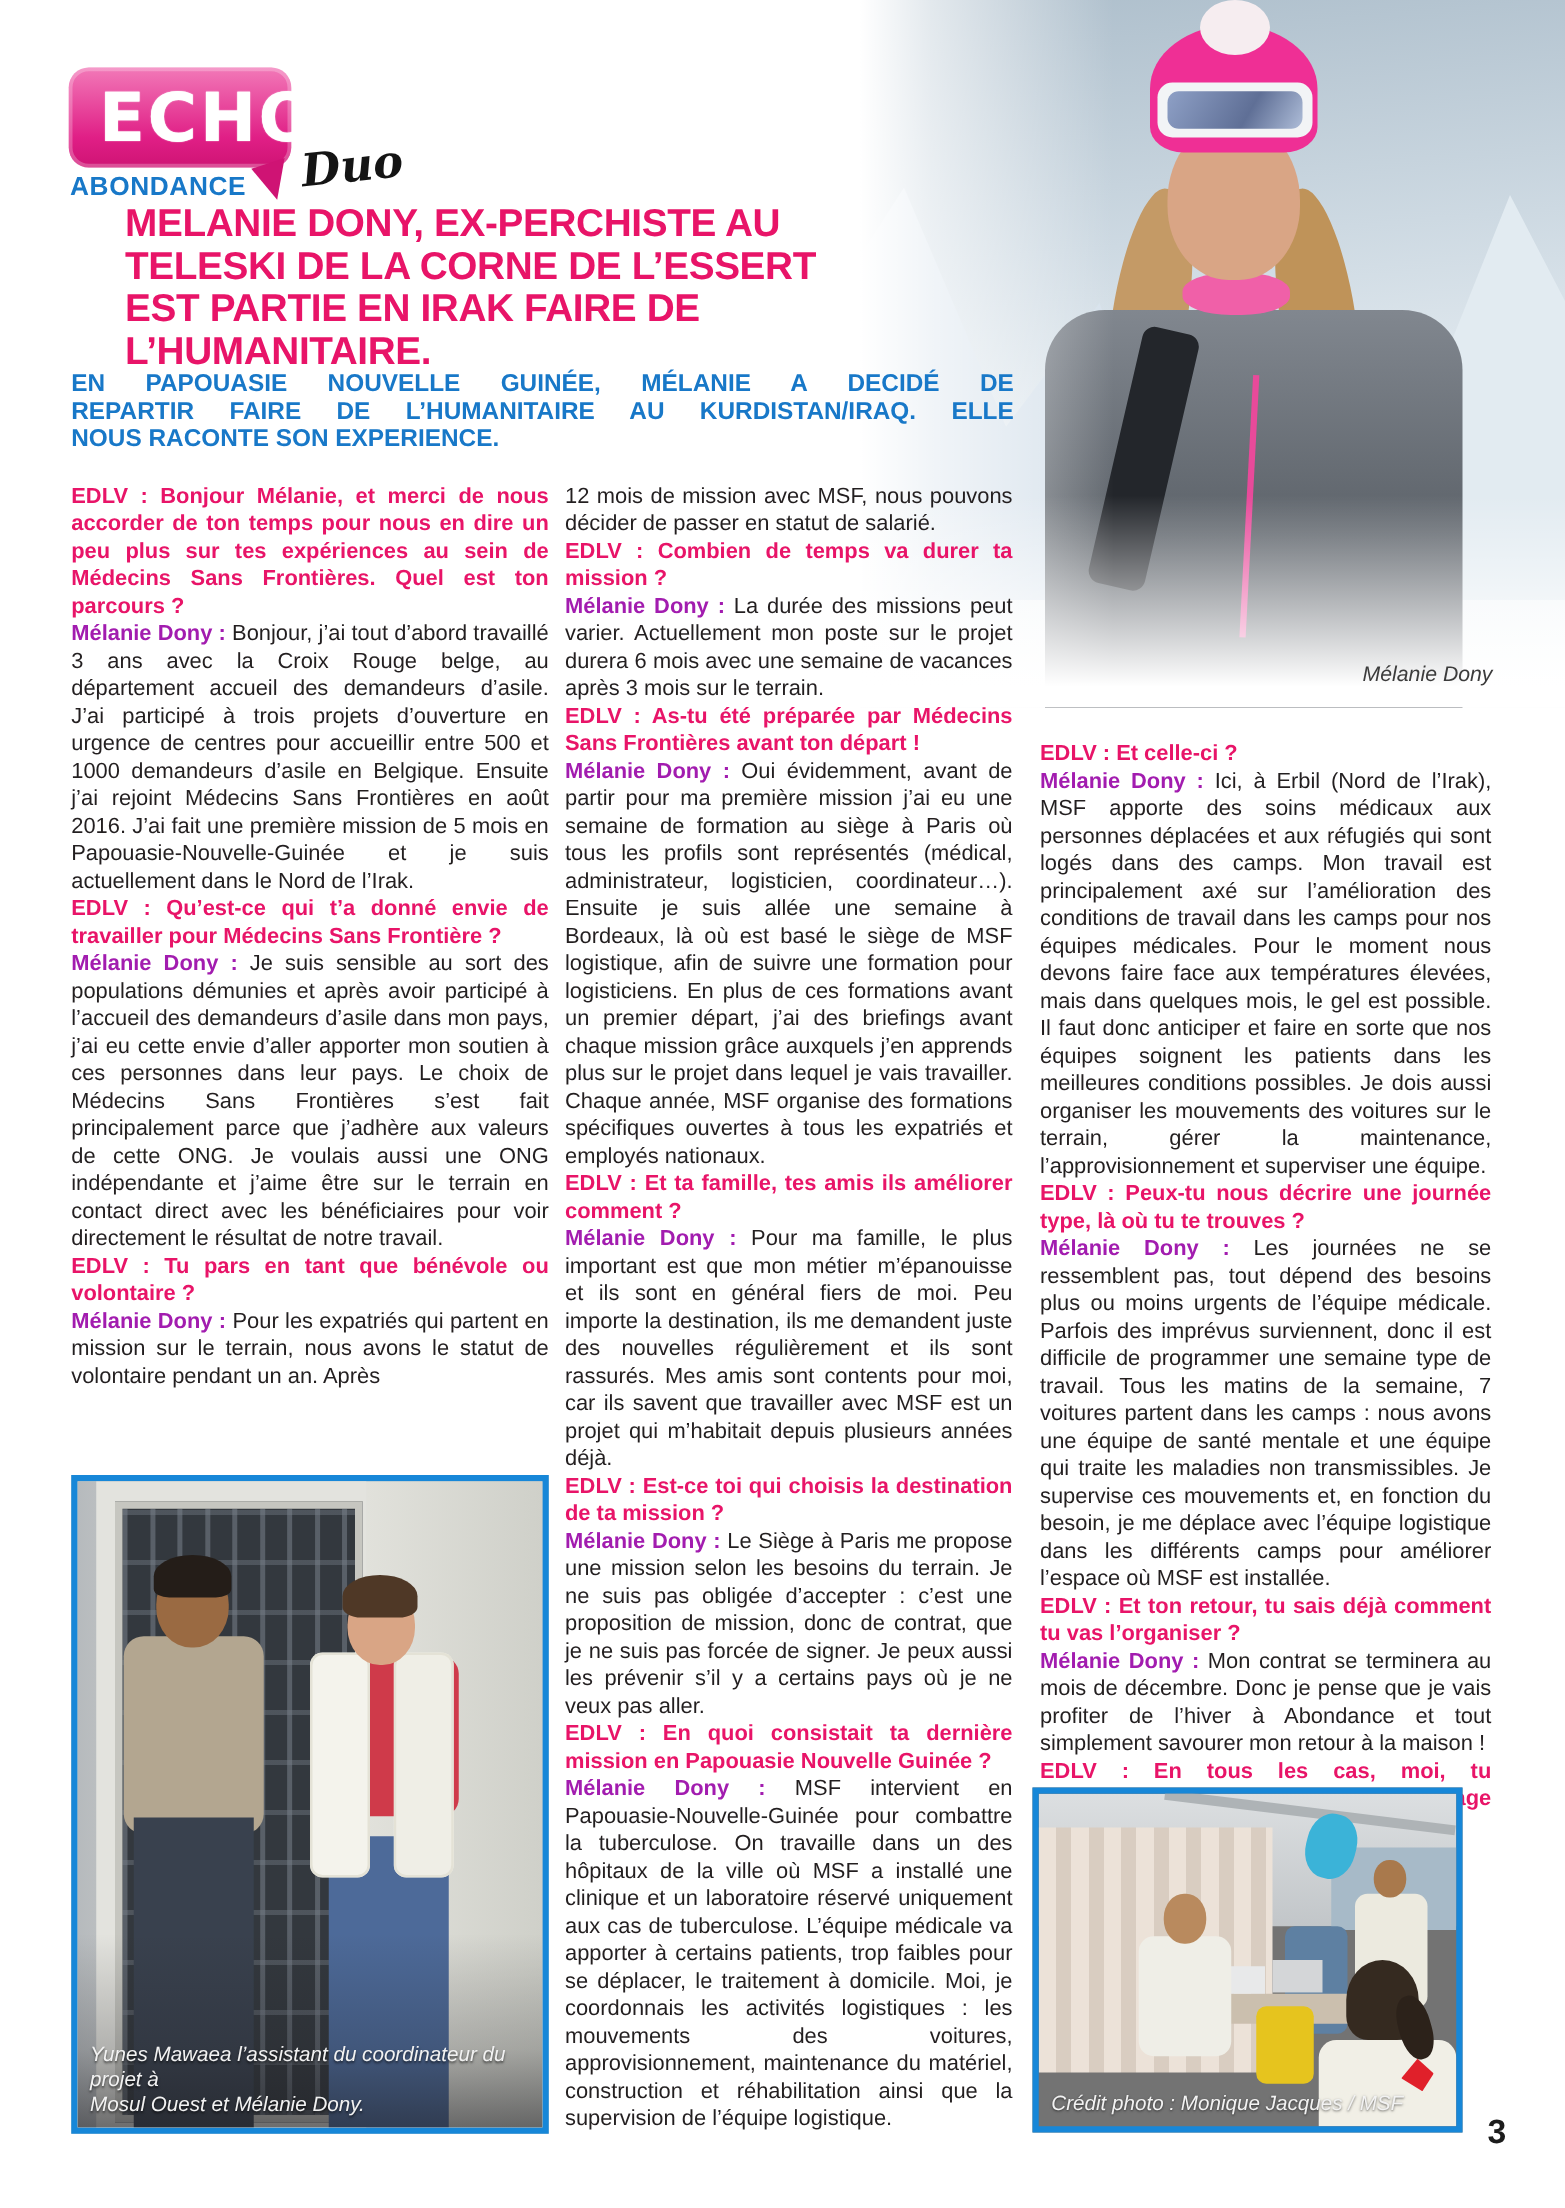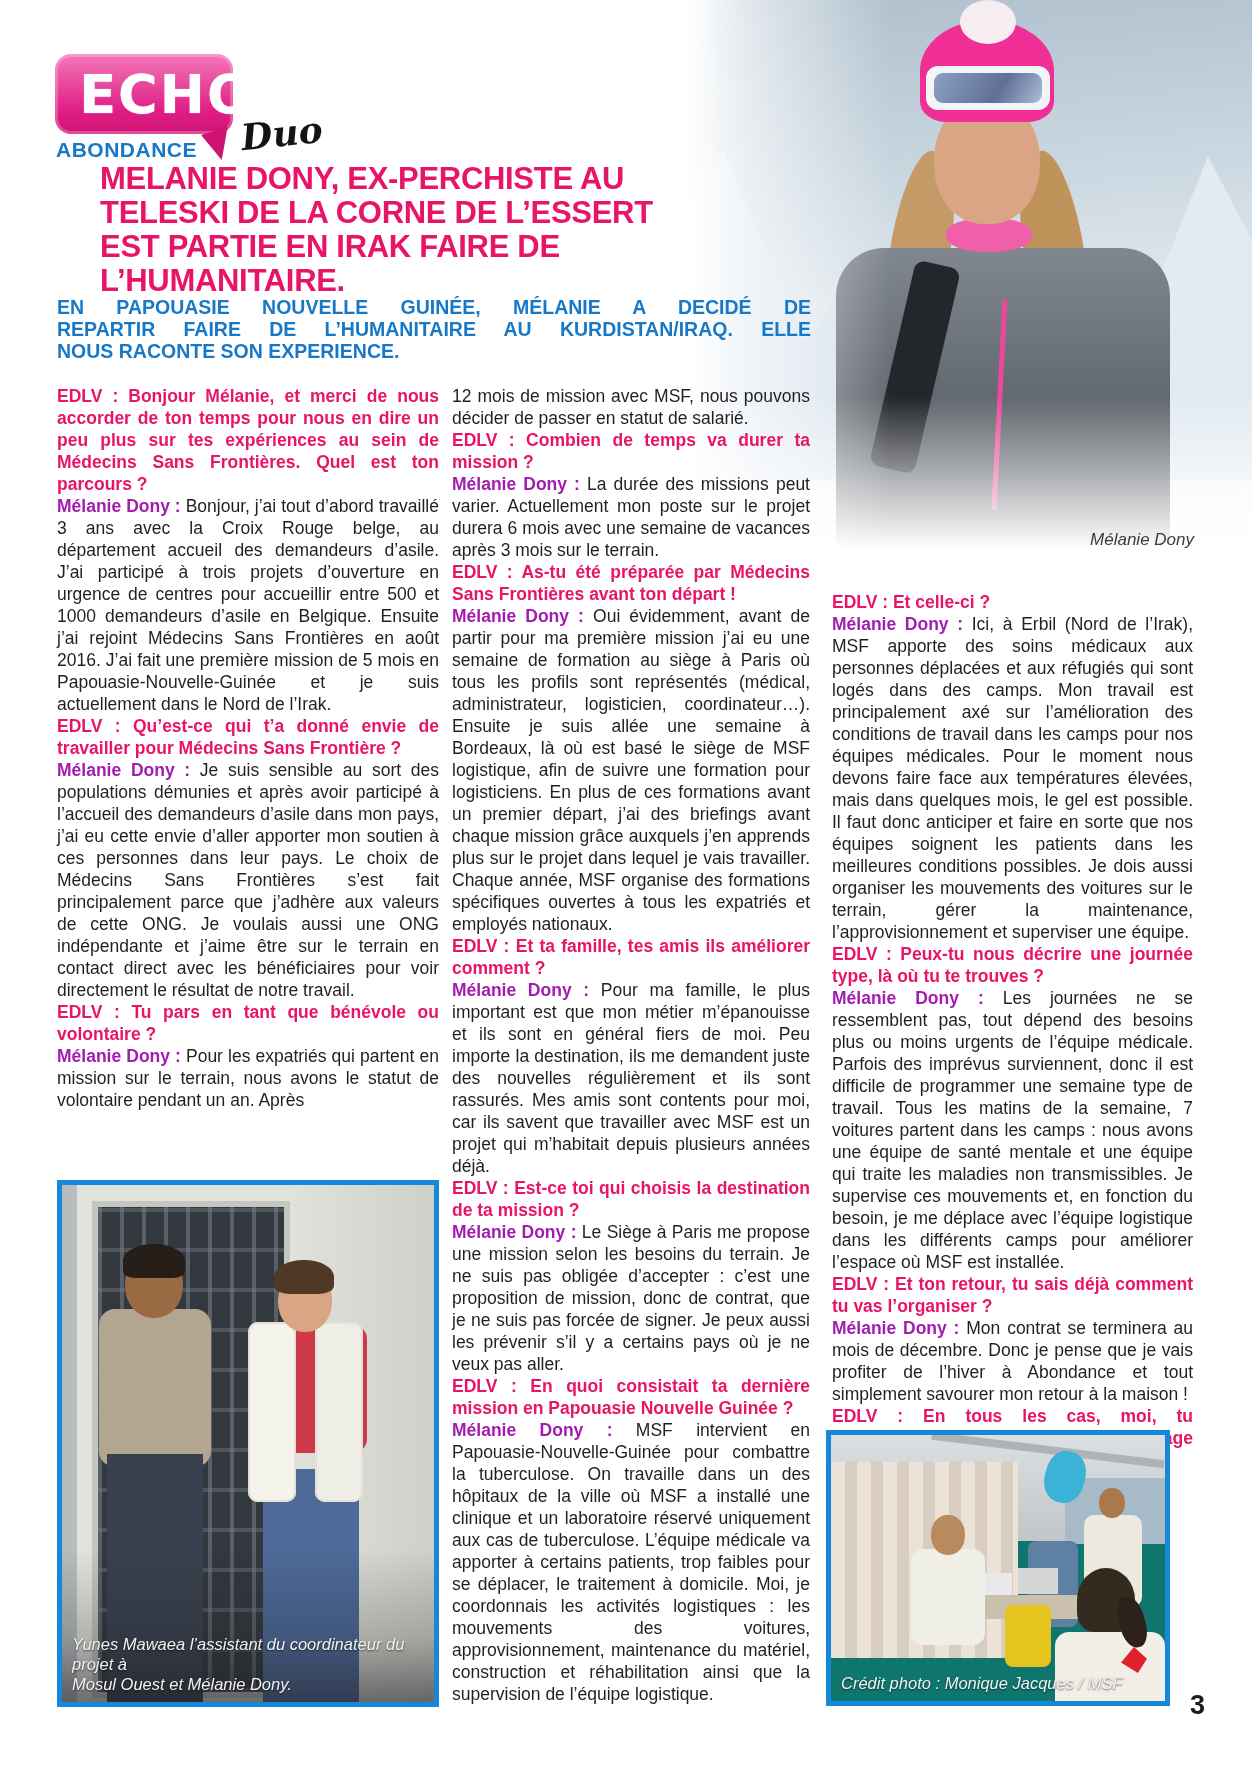--- a/index.html
+++ b/index.html
@@ -80,21 +80,21 @@
   .photoL .w-vest2{position:absolute;left:68%;top:26.5%;width:48px;height:180px;background:#efeee6;border-radius:10px;box-shadow:inset 0 0 0 2px #e4e2d6;}
   .photoL .w-jeans{position:absolute;left:54%;top:55%;width:96px;height:45%;background:#4d6a99;}
   .photoL .w-head{position:absolute;left:58%;top:16.5%;width:54px;height:62px;background:#d9a585;border-radius:48%;}
   .photoL .w-hair{position:absolute;left:57%;top:14.5%;width:60px;height:34px;background:#4f3826;border-radius:50% 50% 25% 25%;}
   .photoL .shade{position:absolute;inset:0;background:linear-gradient(0deg,rgba(30,30,34,.6) 0%,rgba(30,30,34,.25) 12%,rgba(0,0,0,0) 30%);}
   .photoL .cap{position:absolute;left:10px;bottom:8px;color:#f2f2f2;font-style:italic;font-size:16.5px;line-height:20px;
                text-shadow:0 1px 2px rgba(0,0,0,.6);}
 
   
   .photoR{position:absolute;left:826px;top:1430px;width:344px;height:276px;border:5px solid #1787d8;
-          box-sizing:border-box;overflow:hidden;background:#0f766e;}
+          box-sizing:border-box;overflow:hidden;background:#737373;}
   .photoR .ceiling{position:absolute;left:0;top:0;width:100%;height:40%;background:linear-gradient(180deg,#dcdfe1 0%,#c2c6c9 100%);}
   .photoR .beam{position:absolute;left:30%;top:4%;width:70%;height:8px;background:#aeb3b6;transform:rotate(7deg);}
   .photoR .curtain{position:absolute;left:0;top:10%;width:56%;height:74%;
           background:repeating-linear-gradient(90deg,#ece2d8 0 14px,#d9cdc1 14px 26px);}
   .photoR .window{position:absolute;right:0;top:16%;width:30%;height:25%;background:#a7bac8;}
   .photoR .seat{position:absolute;right:26%;top:40%;width:15%;height:32%;background:#5e80a2;border-radius:8px;}
   .photoR .table{position:absolute;left:40%;top:60%;width:40%;height:9%;background:#cbbfae;}
   .photoR .box1{position:absolute;left:44%;top:52%;width:34px;height:22px;background:#e8e9ea;}
   .photoR .box2{position:absolute;left:56%;top:50%;width:40px;height:26px;background:#d4d6d8;}
   .photoR .bag{position:absolute;left:52%;top:64%;width:46px;height:62px;background:#e6c41e;border-radius:8px;}

